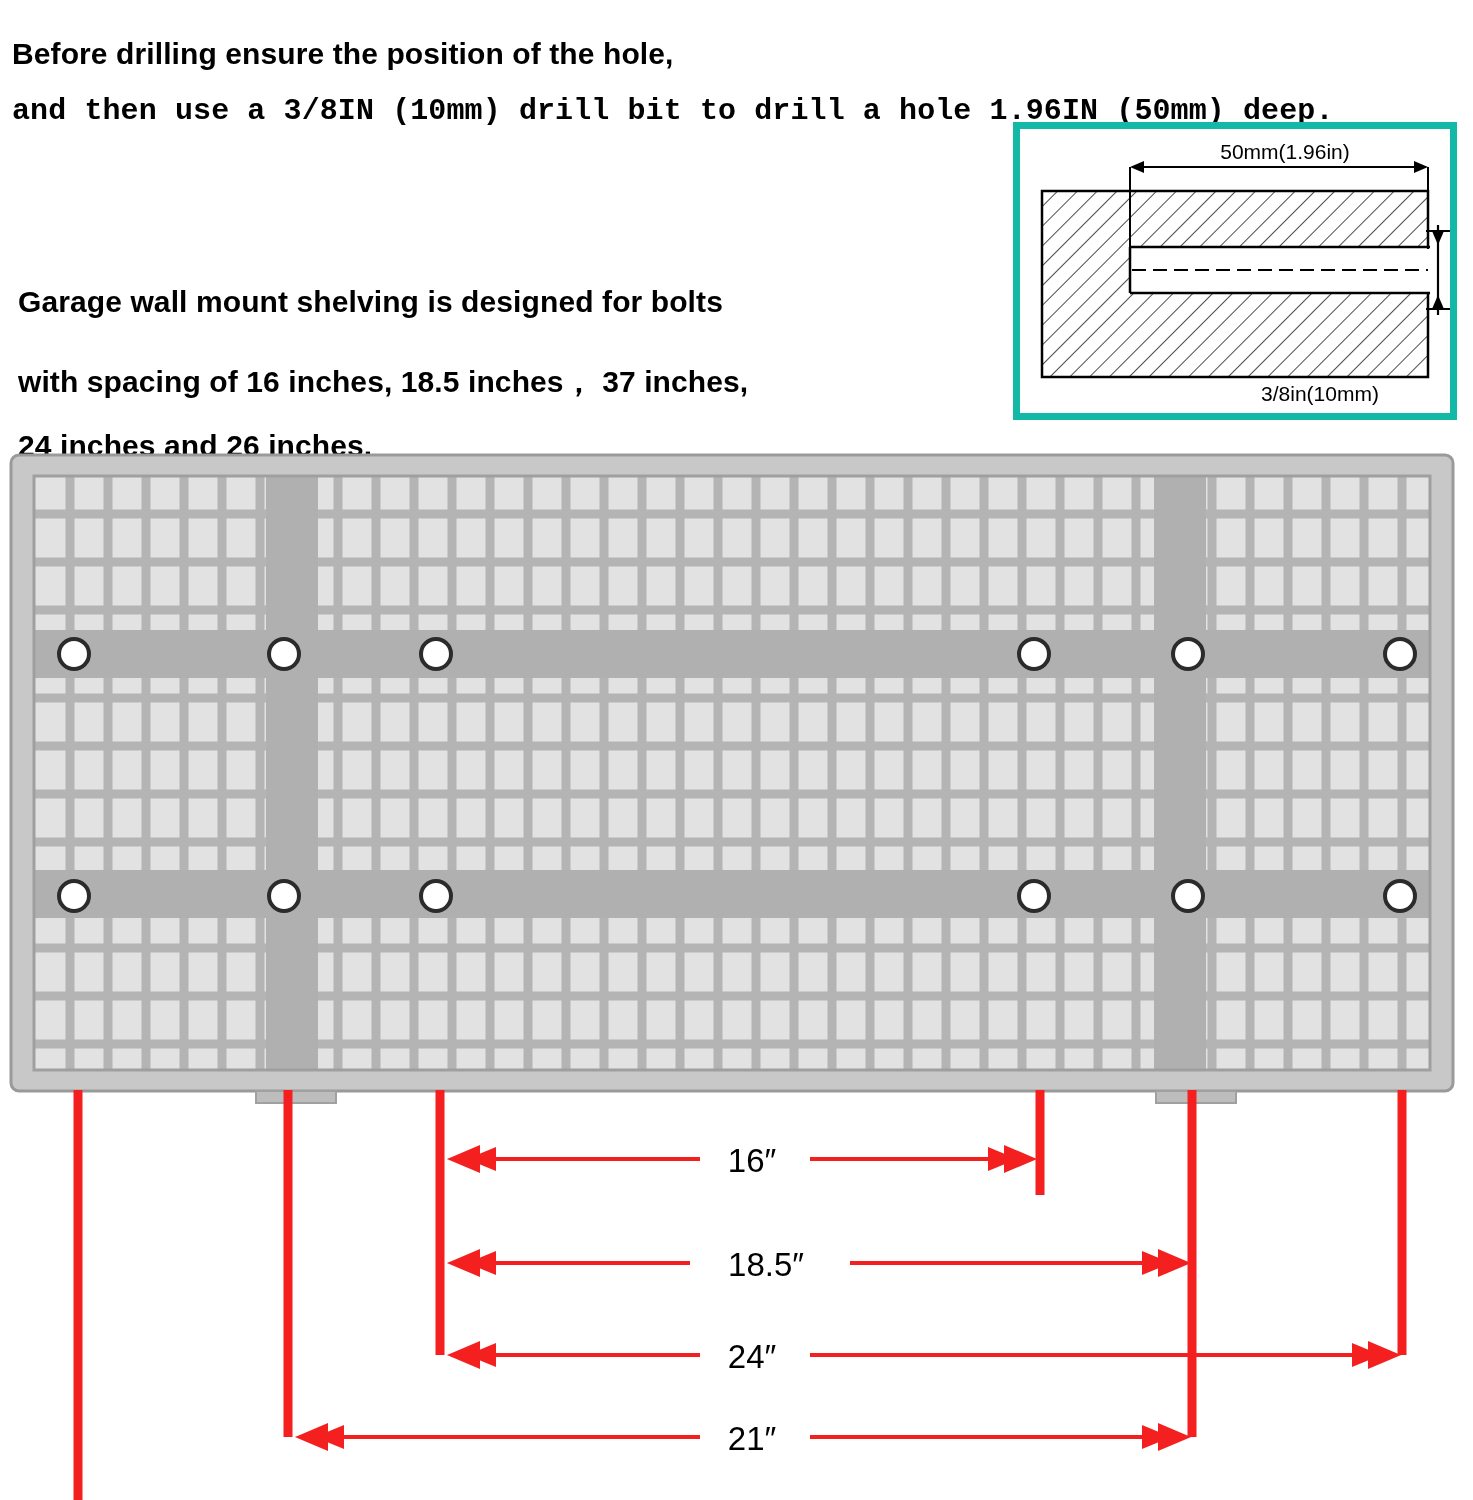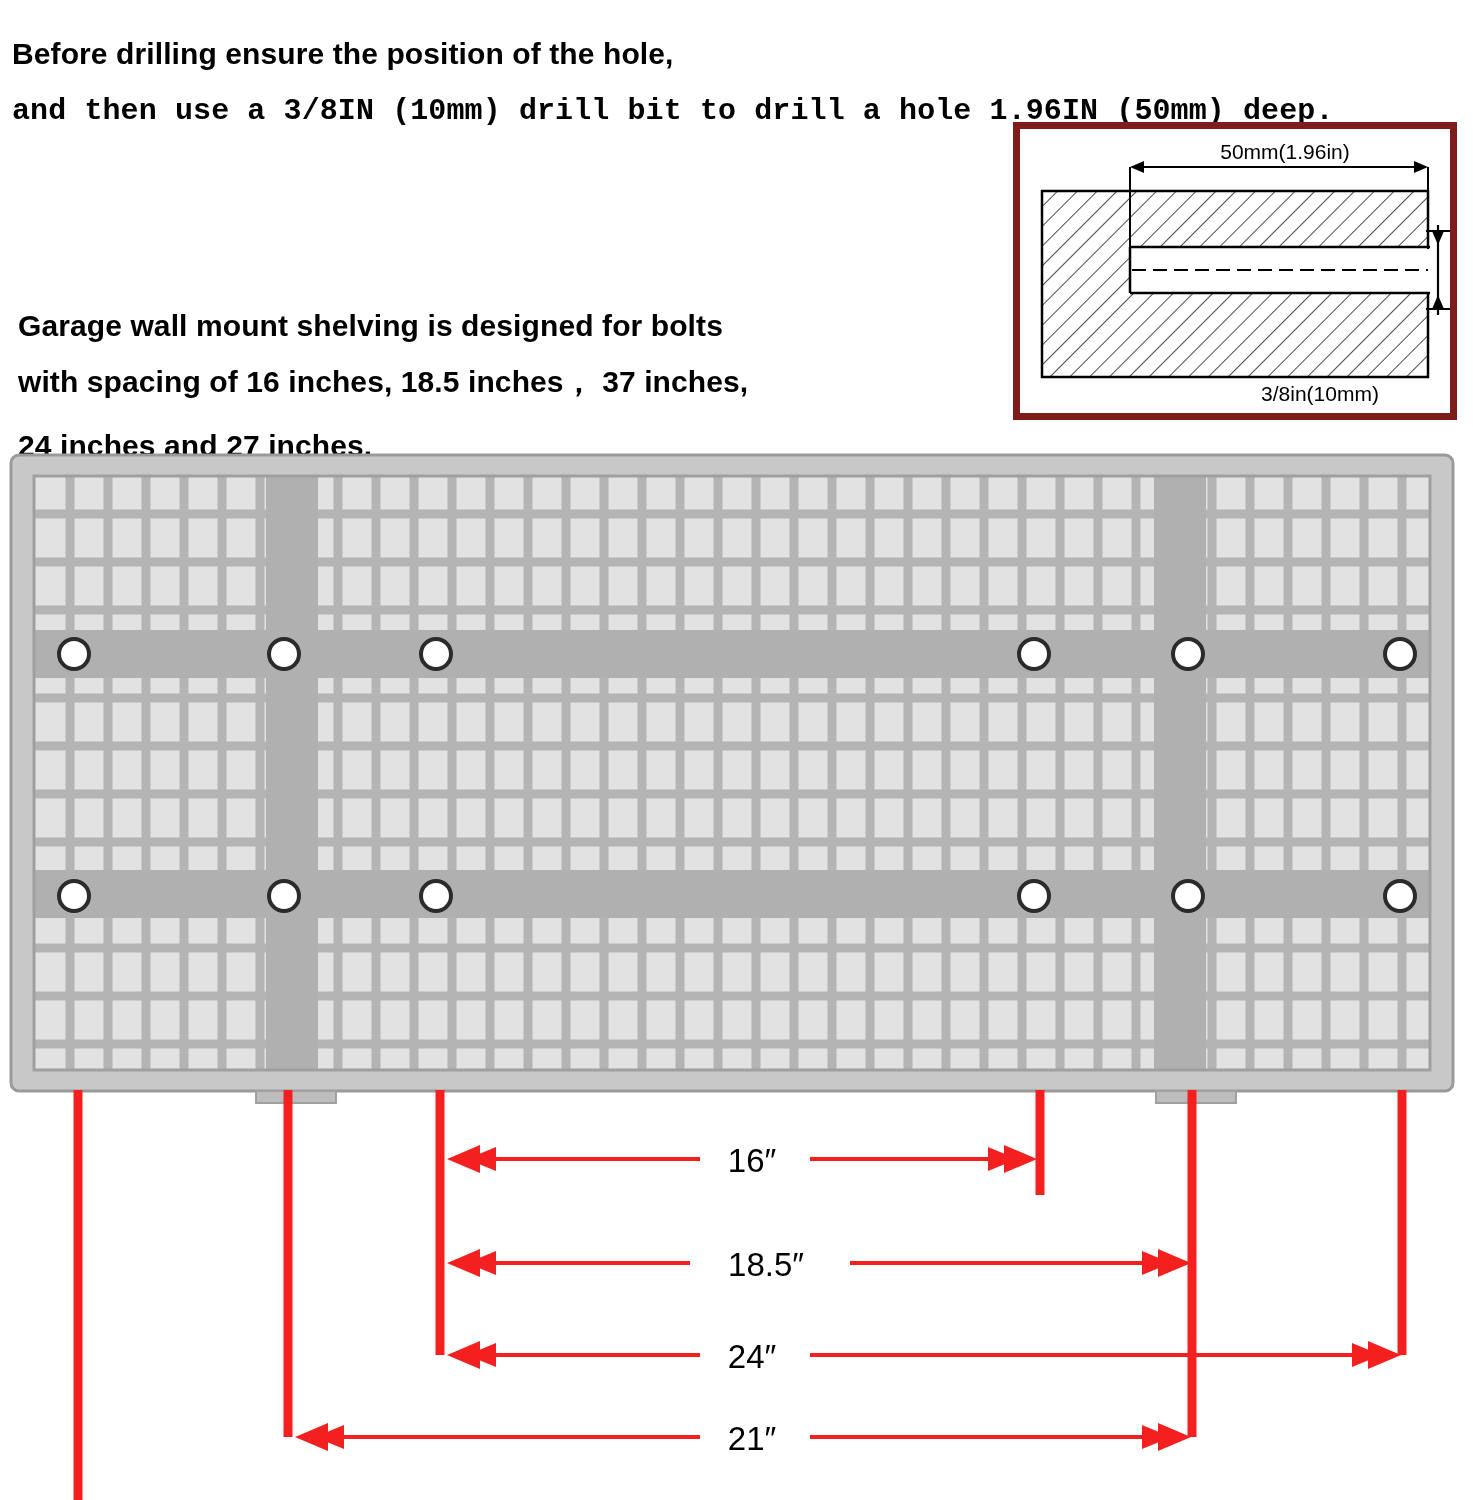--- a/index.html
+++ b/index.html
@@ -22,32 +22,32 @@
     font-weight: bold;
     font-size: 30px;
     line-height: 1.45;
     letter-spacing: 0.1px;
     white-space: nowrap;
     margin-top: 28px;
   }
   #instr-line-1 { left: 12px; top: 4px; }
   #instr-line-2 { left: 12px; top: 62px; font-family: Liberation Mono, monospace; }
 
-  #instr-b-line-1 { left: 18px; top: 276px; }
+  #instr-b-line-1 { left: 18px; top: 252px; }
   #instr-b-line-2 { left: 18px; top: 332px; }
   #instr-b-line-3 { left: 18px; top: 396px; }
 
   
   #drill-box {
     position: absolute;
     left: 1013px;
     top: 122px;
     width: 444px;
     height: 298px;
-    border: 7px solid #7f1d1d;
+    border: 7px solid #14b8a6;
     background: #fff;
     box-sizing: border-box;
   }
   #drill-svg { display: block; width: 100%; height: 100%; }
 
   
   #shelf-wrap {
     position: absolute;
     left: 8px;
     top: 452px;
@@ -78,21 +78,21 @@
   }
 </style>
 </head>
 <body>
 
 <div class="instr" id="instr-line-1">Before drilling ensure the position of the hole,</div>
 <div class="instr" id="instr-line-2">and then use a 3/8IN (10mm) drill bit to drill a hole 1.96IN (50mm) deep.</div>
 
 <div class="instr" id="instr-b-line-1">Garage wall mount shelving is designed for bolts</div>
 <div class="instr" id="instr-b-line-2">with spacing of 16 inches, 18.5 inches， 37 inches,</div>
-<div class="instr" id="instr-b-line-3">24 inches  and 27 inches.</div>
+<div class="instr" id="instr-b-line-3">24 inches  and 26 inches.</div>
 
 <div id="drill-box">
   <svg id="drill-svg" viewBox="0 0 430 284" xmlns="http://www.w3.org/2000/svg">
     <defs>
       <pattern id="hatch" width="14" height="14" patternTransform="rotate(45)" patternUnits="userSpaceOnUse">
         <line x1="0" y1="0" x2="0" y2="14" stroke="#000" stroke-width="1.4"></line>
       </pattern>
     </defs>
 
     <g>

